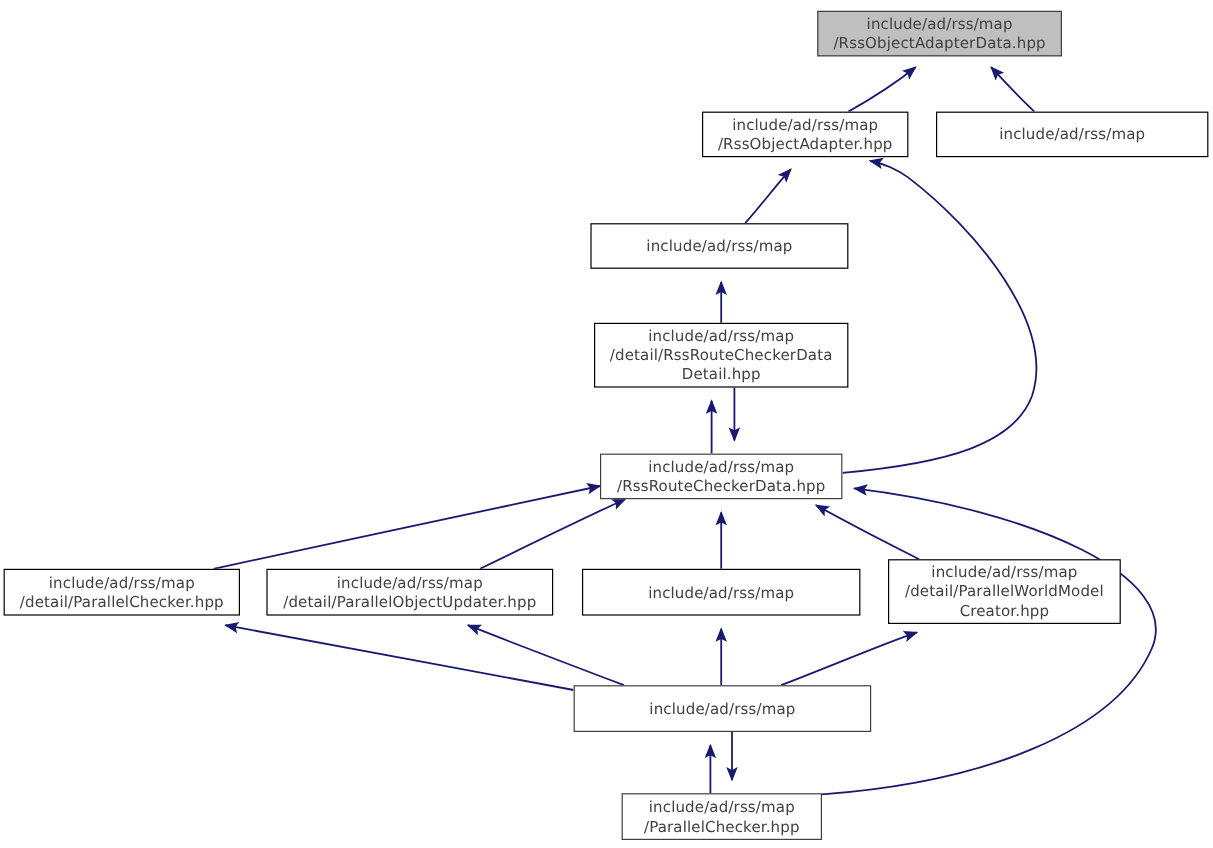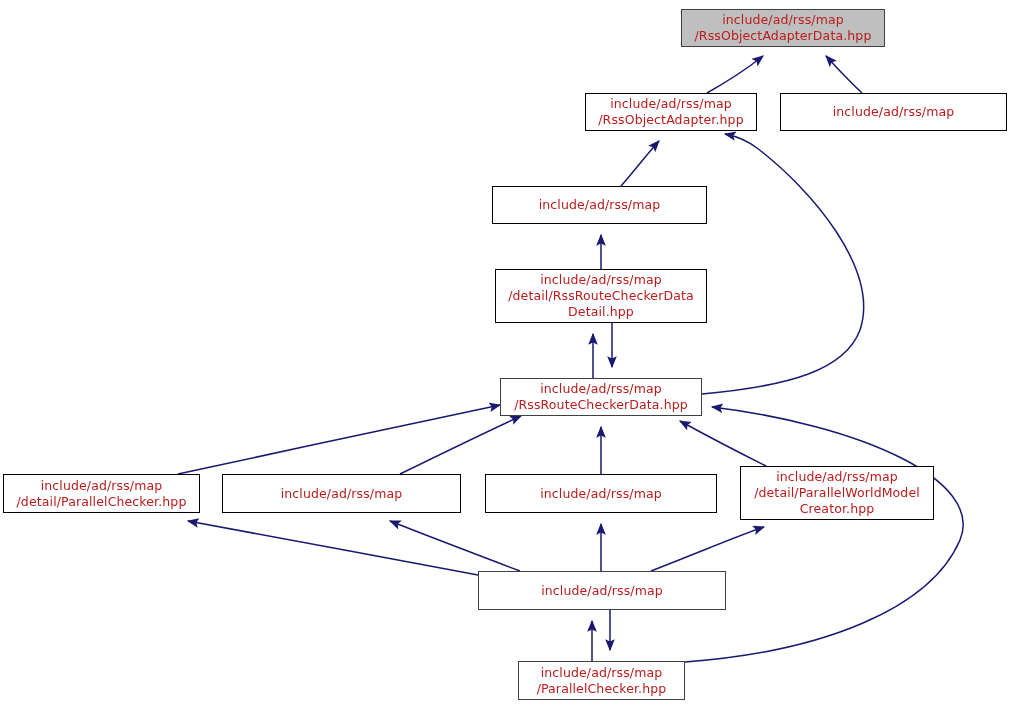--- a/index.html
+++ b/index.html
@@ -26,21 +26,21 @@
   .node {
     position: absolute;
     box-sizing: border-box;
     border: 1px solid #000000;
     background: #ffffff;
     display: flex;
     flex-direction: column;
     align-items: center;
     justify-content: center;
     text-align: center;
-    color: #b91c1c;
+    color: #404040;
     font-size: 12.5px;
     line-height: 16px;
     letter-spacing: 0.01em;
     white-space: pre;
     z-index: 2;
   }
   .node.root {
     background: #bfbfbf;
     border: 1.4px solid #404040;
   }
@@ -83,19 +83,19 @@
       </g>
   </svg>
   <div id="node-group">
       <div class="node root" style="left: 681px; top: 9px; width: 204px; height: 38px;"><span class="node-line">include/ad/rss/map</span><span class="node-line">/RssObjectAdapterData.hpp</span></div>
       <div class="node" style="left: 585px; top: 93px; width: 172px; height: 38px;"><span class="node-line">include/ad/rss/map</span><span class="node-line">/RssObjectAdapter.hpp</span></div>
       <div class="node" style="left: 780px; top: 93px; width: 227px; height: 38px;"><span class="node-line">include/ad/rss/map</span></div>
       <div class="node" style="left: 492px; top: 186px; width: 215px; height: 38px;"><span class="node-line">include/ad/rss/map</span></div>
       <div class="node" style="left: 495px; top: 269px; width: 212px; height: 54px;"><span class="node-line">include/ad/rss/map</span><span class="node-line">/detail/RssRouteCheckerData</span><span class="node-line">Detail.hpp</span></div>
       <div class="node thick" style="left: 500px; top: 378px; width: 202px; height: 38px;"><span class="node-line">include/ad/rss/map</span><span class="node-line">/RssRouteCheckerData.hpp</span></div>
       <div class="node" style="left: 3px; top: 474px; width: 197px; height: 39px;"><span class="node-line">include/ad/rss/map</span><span class="node-line">/detail/ParallelChecker.hpp</span></div>
-      <div class="node" style="left: 222px; top: 474px; width: 239px; height: 39px;"><span class="node-line">include/ad/rss/map</span></div>
+      <div class="node" style="left: 222px; top: 474px; width: 239px; height: 39px;"><span class="node-line">include/ad/rss/map</span><span class="node-line">/detail/ParallelObjectUpdater.hpp</span></div>
       <div class="node" style="left: 485px; top: 474px; width: 232px; height: 39px;"><span class="node-line">include/ad/rss/map</span></div>
       <div class="node" style="left: 740px; top: 466px; width: 194px; height: 54px;"><span class="node-line">include/ad/rss/map</span><span class="node-line">/detail/ParallelWorldModel</span><span class="node-line">Creator.hpp</span></div>
       <div class="node thick" style="left: 478px; top: 571px; width: 248px; height: 39px;"><span class="node-line">include/ad/rss/map</span></div>
       <div class="node thick" style="left: 518px; top: 661px; width: 167px; height: 39px;"><span class="node-line">include/ad/rss/map</span><span class="node-line">/ParallelChecker.hpp</span></div>
     </div>
 </div>
 
 </body></html>

